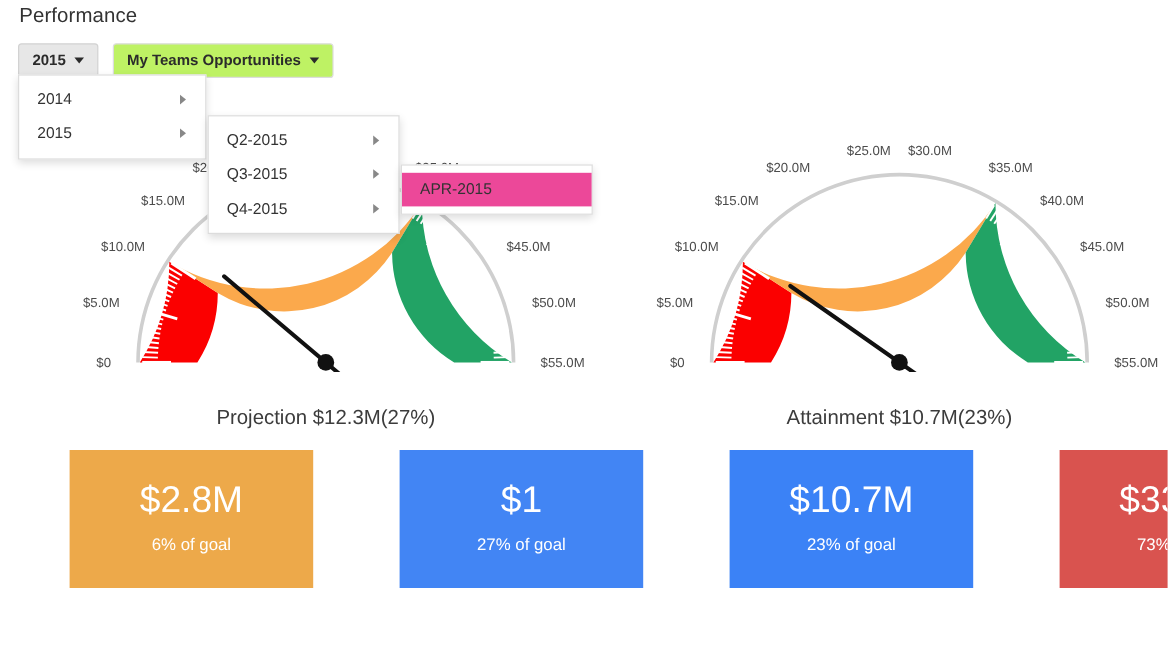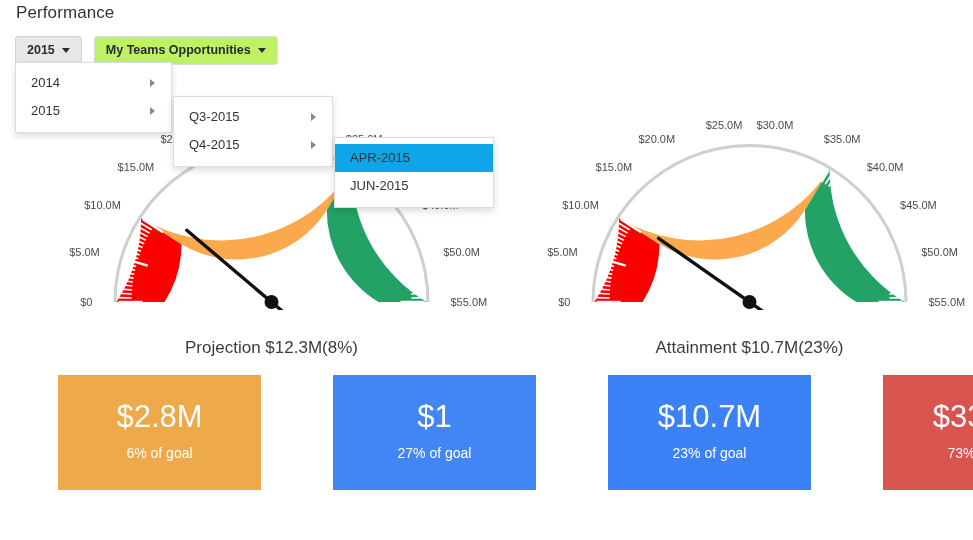--- a/index.html
+++ b/index.html
@@ -57,21 +57,21 @@
   .menu-item {
     display: flex; align-items: center; justify-content: space-between;
     padding: 7px 16px 7px 15px;
     font-size: 13px;
     color: #333333;
     cursor: pointer;
     white-space: nowrap;
     line-height: 1.1;
     gap: 32px;
   }
-  .menu-item.active { background: #0ea5e9; }
+  .menu-item.active { background: #ec4899; }
   .sub-arrow {
     width: 0; height: 0;
     border-top: 4px solid transparent;
     border-bottom: 4px solid transparent;
     border-left: 5px solid #888888;
     margin-left: 26px;
   }
 
   #menu-year    { left: 15px;  top: 62px;  width: 157px; }
   #menu-quarter { left: 173px; top: 96px;  width: 160px; }
@@ -128,34 +128,35 @@
         <span>2014</span>
         <span class="sub-arrow"></span>
       </div>
       <div class="menu-item">
         <span>2015</span>
         <span class="sub-arrow"></span>
       </div>
     </div>
   <div class="menu" id="menu-quarter">
       <div class="menu-item">
+        <span>Q2-2015</span>
+        <span class="sub-arrow"></span>
+      </div>
+      <div class="menu-item">
         <span>Q3-2015</span>
         <span class="sub-arrow"></span>
       </div>
       <div class="menu-item">
         <span>Q4-2015</span>
         <span class="sub-arrow"></span>
       </div>
     </div>
   <div class="menu" id="menu-month">
       <div class="menu-item active">
         <span>APR-2015</span>
-      </div>
-      <div class="menu-item">
-        <span>JUN-2015</span>
       </div>
     </div>
 
   <div class="gauge-wrap" id="gauge-left">
     <svg class="gauge-svg" viewBox="0 0 433 200">
         <path d="M 58.5 191.99999999999997 A 158 158 0 0 1 374.5 192
           L 371.5 192 A 155 155 0 0 0 61.5 191.99999999999997 Z" fill="#cfcfcf"></path>
         <path d="M 86.10570241116693 108.20067329438234 A 155 155 0 0 1 61.5 191.99999999999997
           L 109.5 192 A 107 107 0 0 0 126.48587198706362 134.15143253225102 Z" fill="#FB0000"></path>
         <path d="M 296.5416065540391 59.26590031100372 A 155 155 0 0 1 86.10570241116693 108.20067329438234
@@ -287,21 +288,21 @@
           <text x="333.720071376206" y="60.72082619058776" class="tick-label" text-anchor="start">$40.0M</text>
           <text x="367.0843823767815" y="99.22529367544807" class="tick-label" text-anchor="start">$45.0M</text>
           <text x="388.249242276995" y="145.56987232538407" class="tick-label" text-anchor="start">$50.0M</text>
           <text x="395.5" y="196" class="tick-label" text-anchor="start">$55.0M</text>
         </g>
         <g>
           <line x1="237.8690738332848" y1="210.0931667628313" x2="131.78688587519235" y2="120.27351747591888" stroke="#111111" stroke-width="3.4" stroke-linecap="round"></line>
           <circle cx="216.5" cy="192" r="7" fill="#111111"></circle>
         </g>
       </svg>
-    <div class="gauge-caption">Projection $12.3M(8%)</div>
+    <div class="gauge-caption">Projection $12.3M(27%)</div>
   </div>
 
   <div class="gauge-wrap" id="gauge-right">
     <svg class="gauge-svg" viewBox="0 0 433 200">
         <path d="M 58.5 191.99999999999997 A 158 158 0 0 1 374.5 192
           L 371.5 192 A 155 155 0 0 0 61.5 191.99999999999997 Z" fill="#cfcfcf"></path>
         <path d="M 86.10570241116693 108.20067329438234 A 155 155 0 0 1 61.5 191.99999999999997
           L 109.5 192 A 107 107 0 0 0 126.48587198706362 134.15143253225102 Z" fill="#FB0000"></path>
         <path d="M 296.5416065540391 59.26590031100372 A 155 155 0 0 1 86.10570241116693 108.20067329438234
           L 126.48587198706362 134.15143253225102 A 107 107 0 0 0 271.75452839536894 100.37065376307999 Z" fill="#FBA94C"></path>

